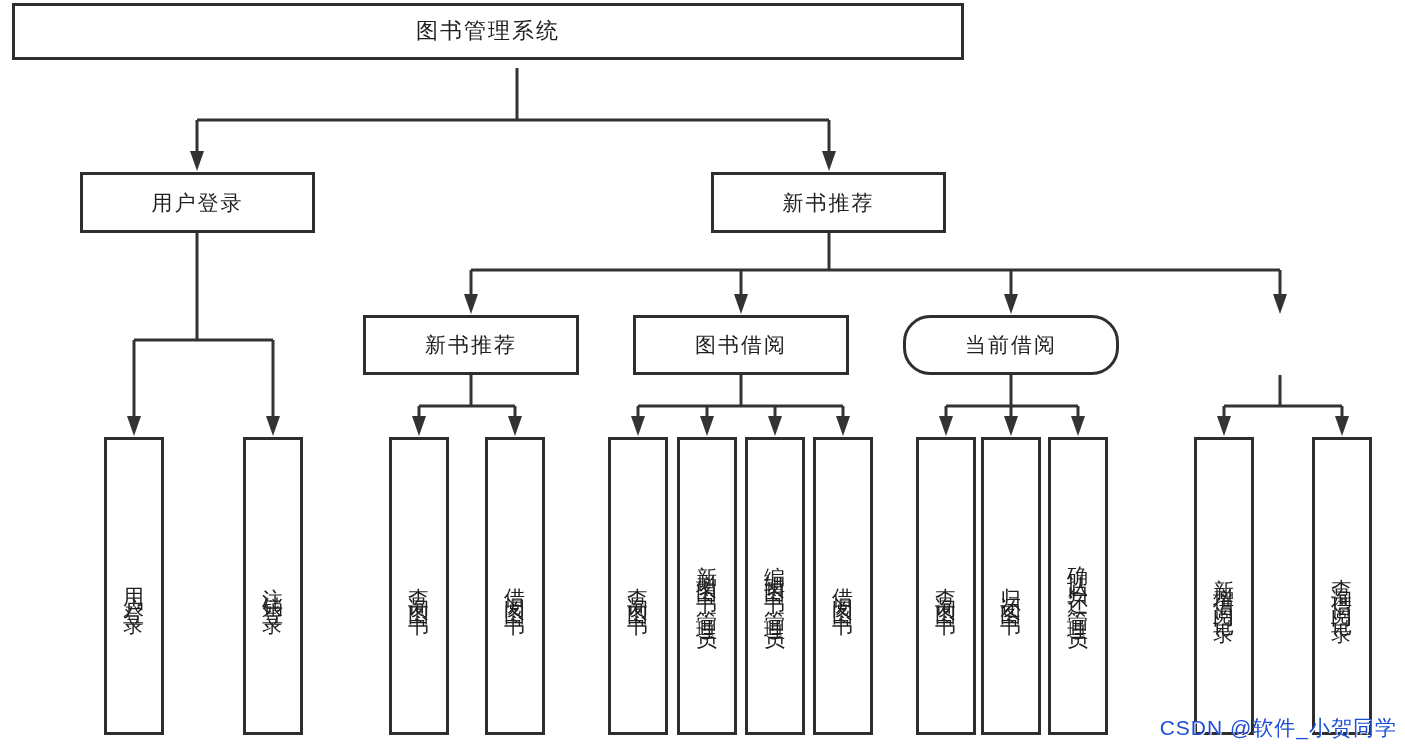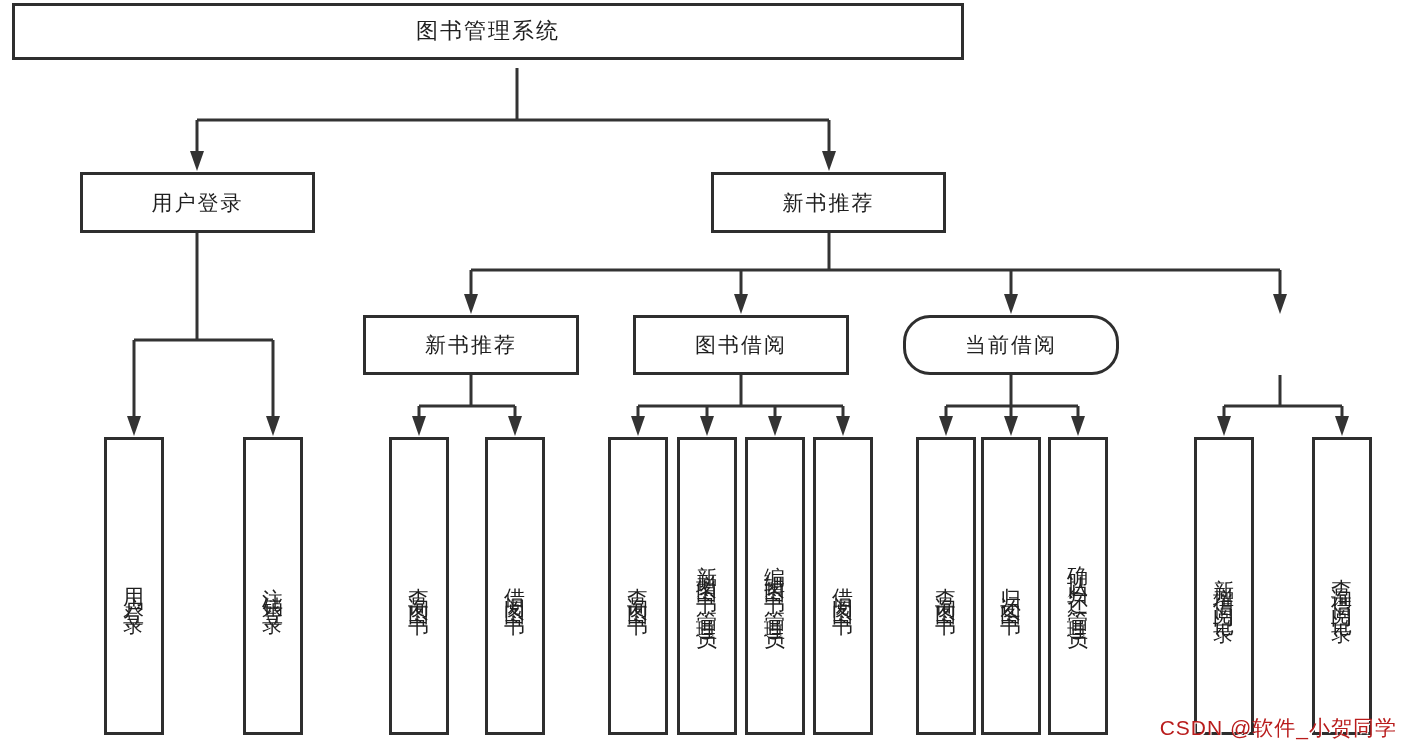--- a/index.html
+++ b/index.html
@@ -176,14 +176,14 @@
   <div class="box leaf l-bb-edit">编辑图书（管理员）</div>
   <div class="box leaf l-bb-borrow">借阅图书</div>
 
   <div class="box leaf l-cb-query">查询图书</div>
   <div class="box leaf l-cb-return">归还图书</div>
   <div class="box leaf l-cb-confirm">确认归还（管理员）</div>
 
   <div class="box leaf l-br-add">新增借阅记录</div>
   <div class="box leaf l-br-query">查询借阅记录</div>
 
-  <div class="watermark" style="color: #b91c1c; margin-left: 44px;">CSDN @软件_小贺同学</div>
+  <div class="watermark" style="color: #1d4ed8; margin-left: 44px;">CSDN @软件_小贺同学</div>
 </div>
 
 </body></html>

